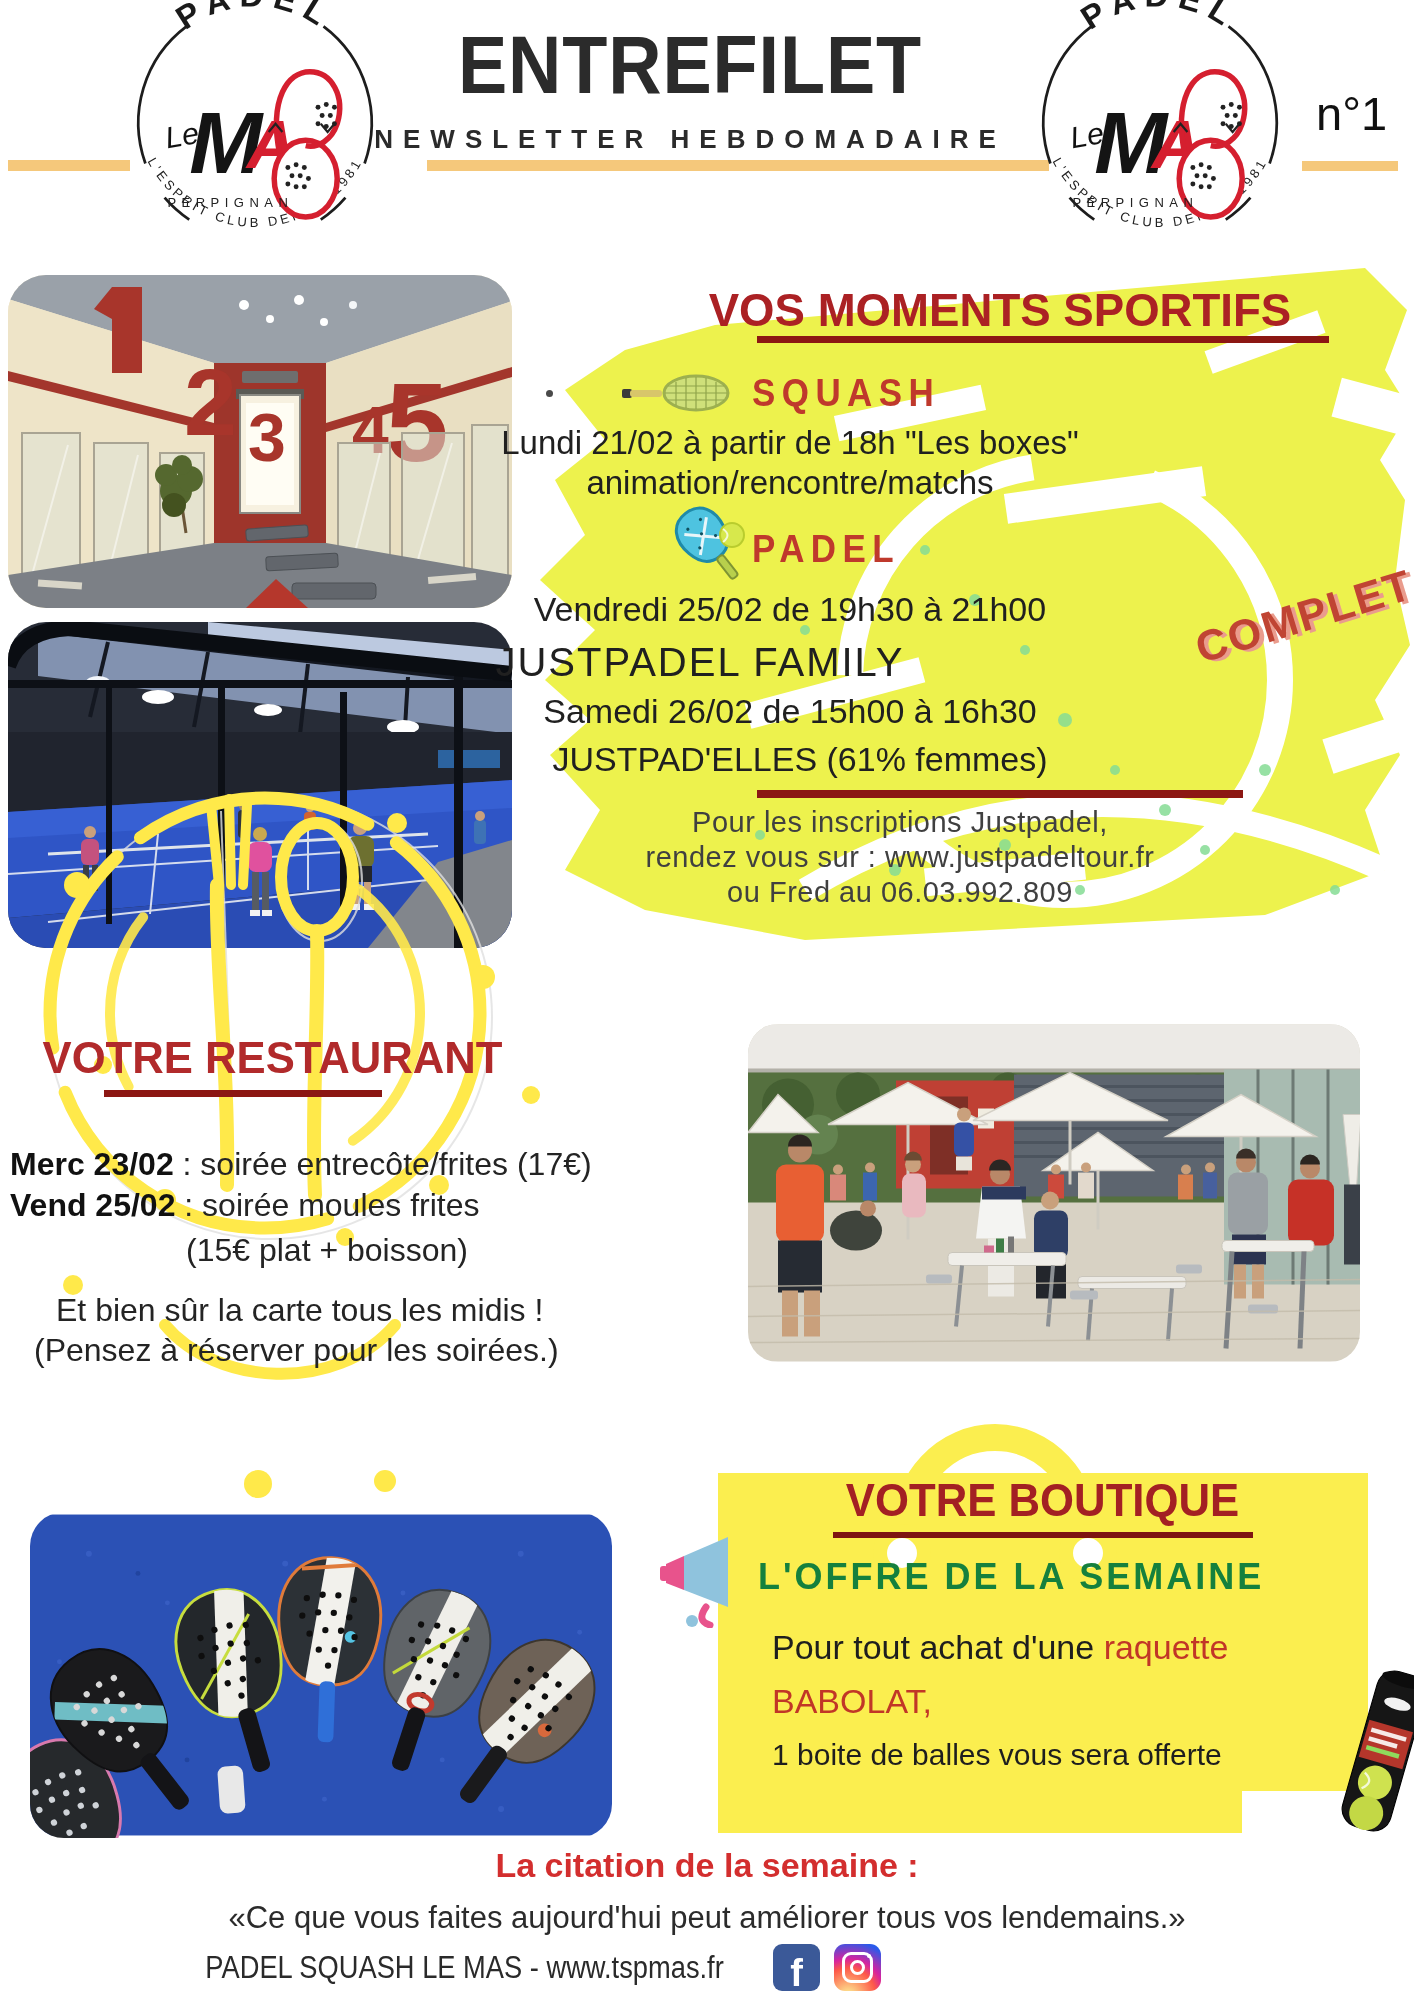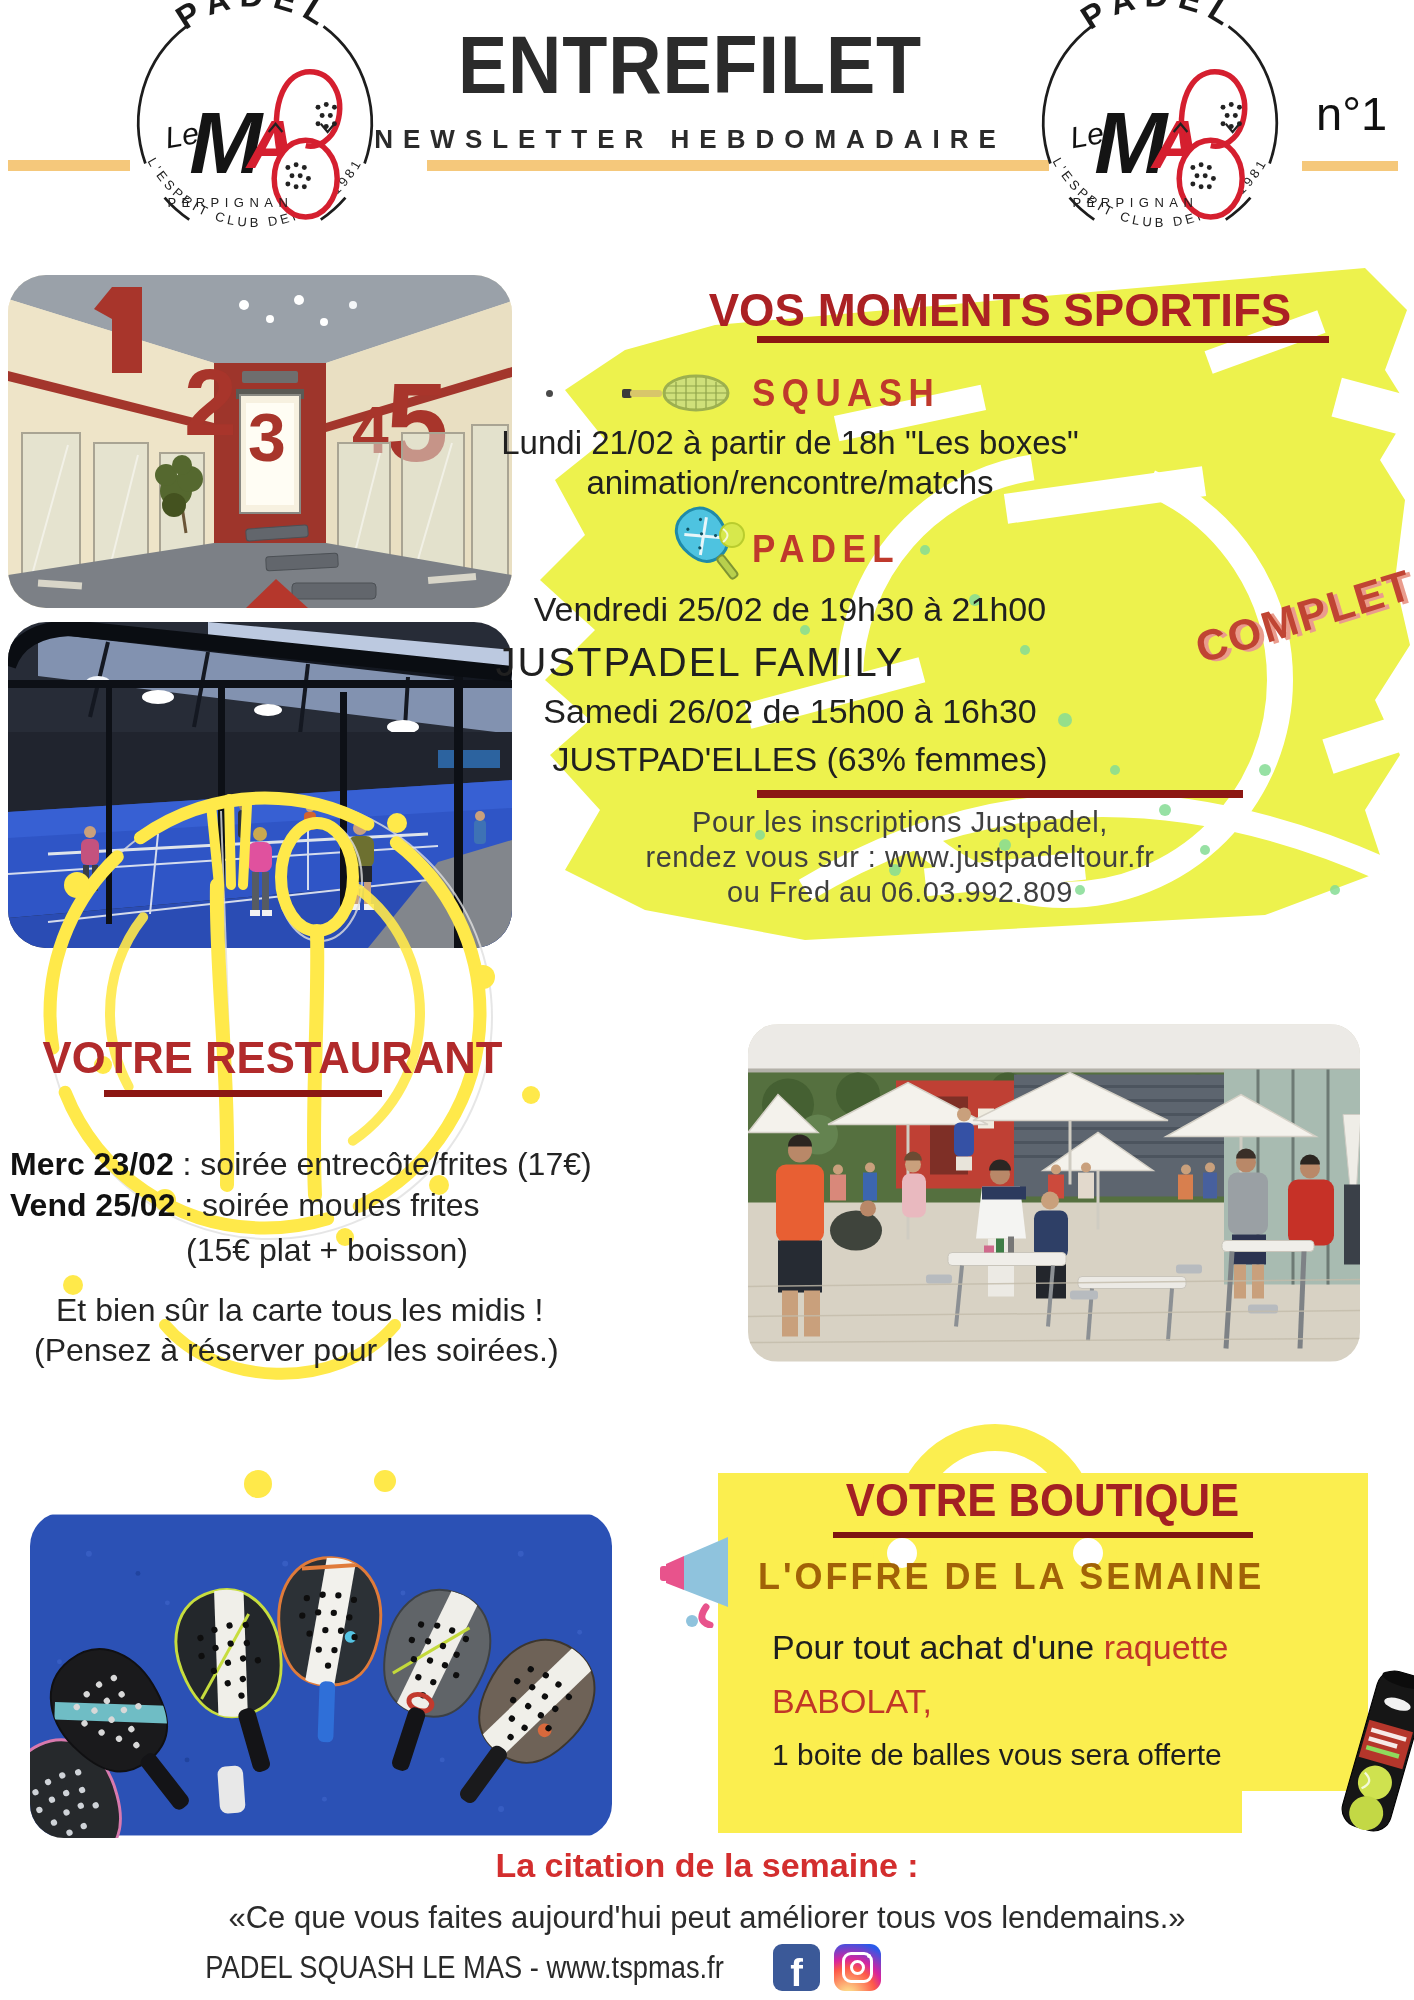--- a/index.html
+++ b/index.html
@@ -27,21 +27,21 @@
          transform:rotate(-17deg);letter-spacing:2px;text-shadow:4px 3px 0 #ea9c8d;}
   .info-line{font-size:29px;color:#404040;letter-spacing:.5px;}
 
   
   .resto-title{left:0;top:1032px;width:545px;font-size:45px;color:#b12a2b;}
   .menu-line{font-size:32px;color:#242424;}
   .menu-date{font-weight:700;color:#111;}
 
   
   .bq-title{left:715px;top:1472px;width:655px;font-size:47px;color:#a32023;transform:scaleX(.93);}
-  .offer-label{left:758px;top:1556px;font-size:36px;font-weight:700;letter-spacing:3px;color:#a16207;}
+  .offer-label{left:758px;top:1556px;font-size:36px;font-weight:700;letter-spacing:3px;color:#15803d;}
   .bq-line{font-size:34px;color:#1e1e1e;}
   .bq-red{color:#c13627;}
 
   
   .quote-label{left:0;top:1846px;width:1414px;font-size:34px;font-weight:700;color:#d32e2e;}
   .quote-text{left:0;top:1900px;width:1414px;font-size:31px;color:#2b2b2b;}
   .site-row{left:0;top:1944px;width:1414px;display:flex;align-items:center;
             gap:14px;padding-left:170px;box-sizing:border-box;}
   .site-text{font-size:31px;color:#2a2a2a;display:inline-block;transform:scaleX(.88);}
   .fb{width:47px;height:47px;border-radius:9px;background:#3b5998;color:#fff;display:flex;
@@ -365,21 +365,21 @@
       <rect x="-4" y="25" width="8" height="26" rx="3" fill="#b8cf4c" stroke="#7f9433" stroke-width="2"></rect>
     </g>
     <circle cx="62" cy="30" r="12" fill="#d7e84c" stroke="#b9cc2e" stroke-width="2"></circle>
     <path d="M 53,24 Q 62,30 53,37" stroke="#f4f9d8" stroke-width="2" fill="none"></path>
   </svg>
   <div class="abs sport-label" style="left:752px;top:528px;">PADEL</div>
   <div class="abs ctr line33" style="left:400px;top:590px;width:780px;font-size:34px;">Vendredi 25/02 de 19h30 à 21h00</div>
   <div class="abs ctr line33" style="left:420px;top:640px;width:560px;font-size:40px;letter-spacing:2px;">JUSTPADEL FAMILY</div>
   <div class="abs stamp">COMPLET</div>
   <div class="abs ctr line33" style="left:400px;top:692px;width:780px;font-size:34px;">Samedi 26/02 de 15h00 à 16h30</div>
-  <div class="abs ctr line33" style="left:400px;top:740px;width:800px;font-size:34px;">JUSTPAD'ELLES (63% femmes)</div>
+  <div class="abs ctr line33" style="left:400px;top:740px;width:800px;font-size:34px;">JUSTPAD'ELLES (61% femmes)</div>
   <div class="redbar" style="left:757px;top:790px;width:486px;height:8px;"></div>
   <div class="abs ctr info-line" style="left:540px;top:806px;width:720px;">Pour les inscriptions Justpadel,</div>
   <div class="abs ctr info-line" style="left:540px;top:841px;width:720px;">rendez vous sur : www.justpadeltour.fr</div>
   <div class="abs ctr info-line" style="left:540px;top:876px;width:720px;">ou Fred au 06.03.992.809</div>
 
   <svg class="abs" style="left:15px;top:765px;" viewBox="0 0 540 740" width="540" height="740">
     <g stroke="#e0e0e0" stroke-width="2" fill="none" opacity=".8">
       <circle cx="255" cy="252" r="222"></circle>
       <line x1="206" y1="46" x2="216" y2="330"></line>
       <ellipse cx="305" cy="116" rx="42" ry="60"></ellipse>

